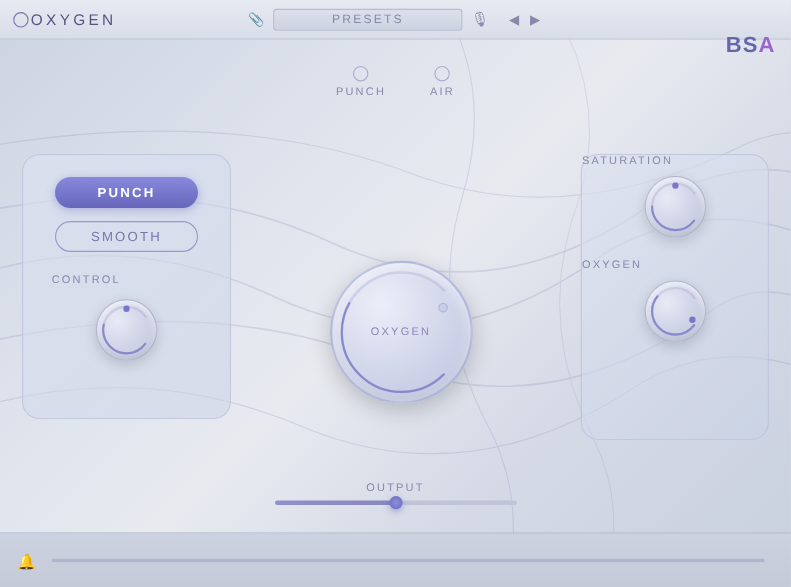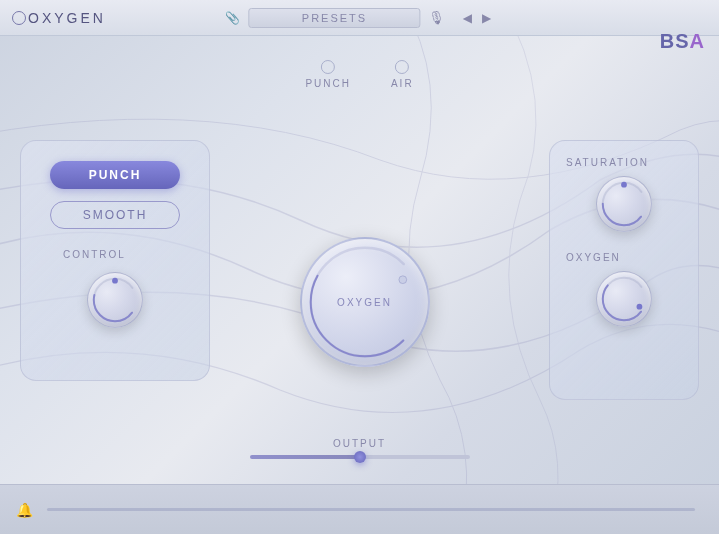--- a/index.html
+++ b/index.html
@@ -200,21 +200,21 @@
       cursor: pointer;
       width: 130px;
     }
 
     .control-label {
       color: #8888aa;
       font-size: 10px;
       letter-spacing: 2px;
       margin-top: 8px;
       align-self: flex-start;
-      margin-left: 26px;
+      margin-left: 10px;
     }
 
     
     .knob-container {
       display: flex;
       flex-direction: column;
       align-items: center;
       gap: 6px;
     }
 
@@ -283,29 +283,28 @@
 
     .main-knob-wrapper {
       position: relative;
     }
 
     
     .right-panel {
       position: absolute;
       top: 140px;
       right: 20px;
-      width: 150px;
+      width: 171px;
       height: 260px;
       background: linear-gradient(135deg, rgba(220,225,240,0.7) 0%, rgba(200,210,230,0.5) 100%);
       border: 1px solid rgba(180,185,210,0.6);
       border-radius: 16px;
       display: flex;
       flex-direction: column;
       align-items: center;
-      padding: 16px;
       gap: 8px;
     }
 
     .knob-section-label {
       color: #8888aa;
       font-size: 10px;
       letter-spacing: 2px;
       font-weight: 500;
       align-self: flex-start;
     }

